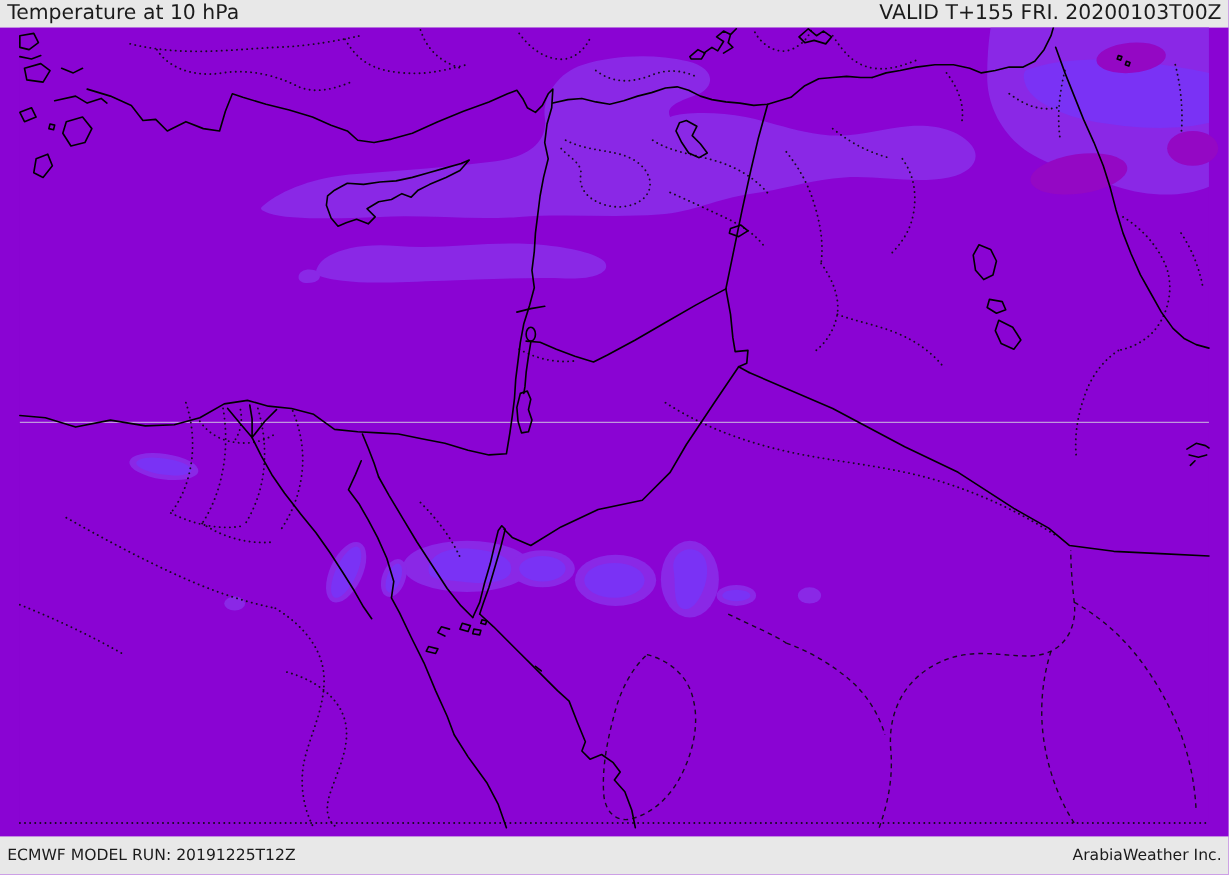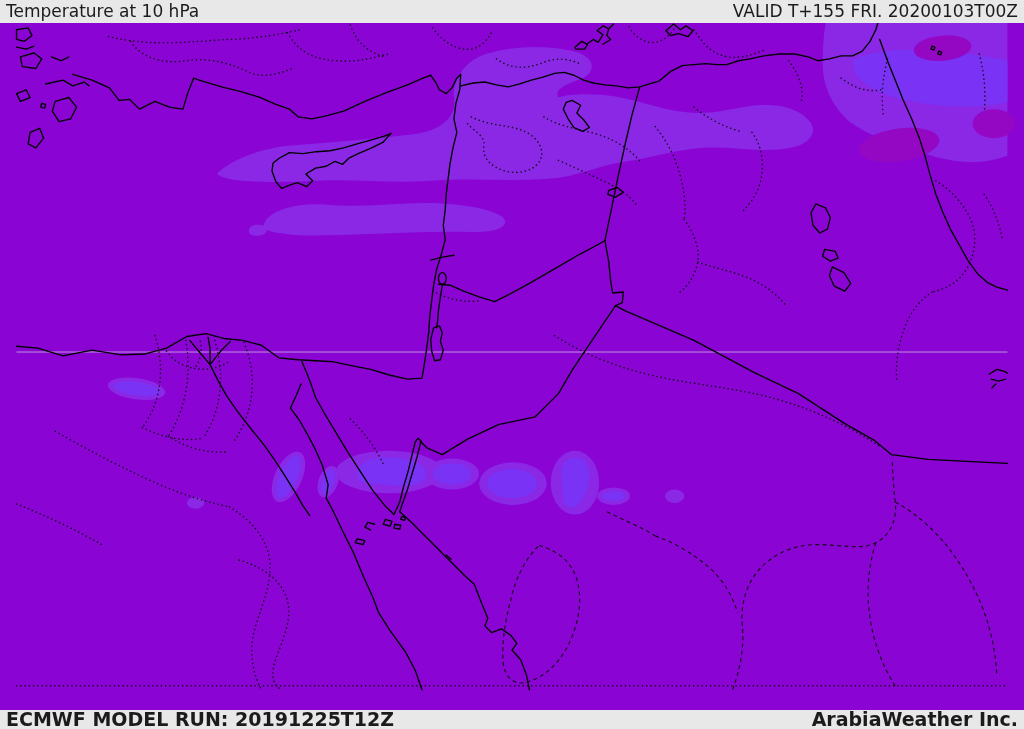--- a/index.html
+++ b/index.html
@@ -7,21 +7,21 @@
     position:relative;width:1024px;height:729px;overflow:hidden;
     font-family:"DejaVu Sans","Liberation Sans",sans-serif;
     background:var(--c-base,#8A04D3);
   }
   .bar{
     position:absolute;left:0;width:1024px;background:var(--c-bar_bg,#E8E8E8);
     display:flex;justify-content:space-between;align-items:center;
     box-sizing:border-box;padding:0 6px;color:var(--c-bar_text,#1B1B1B);
   }
   .bar.header{top:0;height:23px;font-size:17px;}
-  .bar.footer{bottom:0;height:19px;font-size:19px;font-weight:bold;}
+  .bar.footer{bottom:0;height:32px;font-size:13px;}
   .bar span{white-space:nowrap;line-height:1;}
   .map{position:absolute;top:23px;left:0;width:1024px;height:689px;}
   svg{display:block;}
   .solid{fill:none;stroke:#000;stroke-width:1.4;stroke-linejoin:round;stroke-linecap:round;}
   .dot{fill:none;stroke:#0a0a0a;stroke-width:1.6;stroke-dasharray:0.1 4.3;stroke-linecap:round;opacity:.9;}
   .dash{fill:none;stroke:#0a0a0a;stroke-width:1.2;stroke-dasharray:4 3.5;opacity:.9;}
   .lightfill{fill:var(--c-band_light,#8A28E6);stroke:none;}
   .brightfill{fill:var(--c-band_bright,#7A32F5);stroke:none;}
   .darkfill{fill:var(--c-patch_dark,#9408C4);stroke:none;}
 </style>

